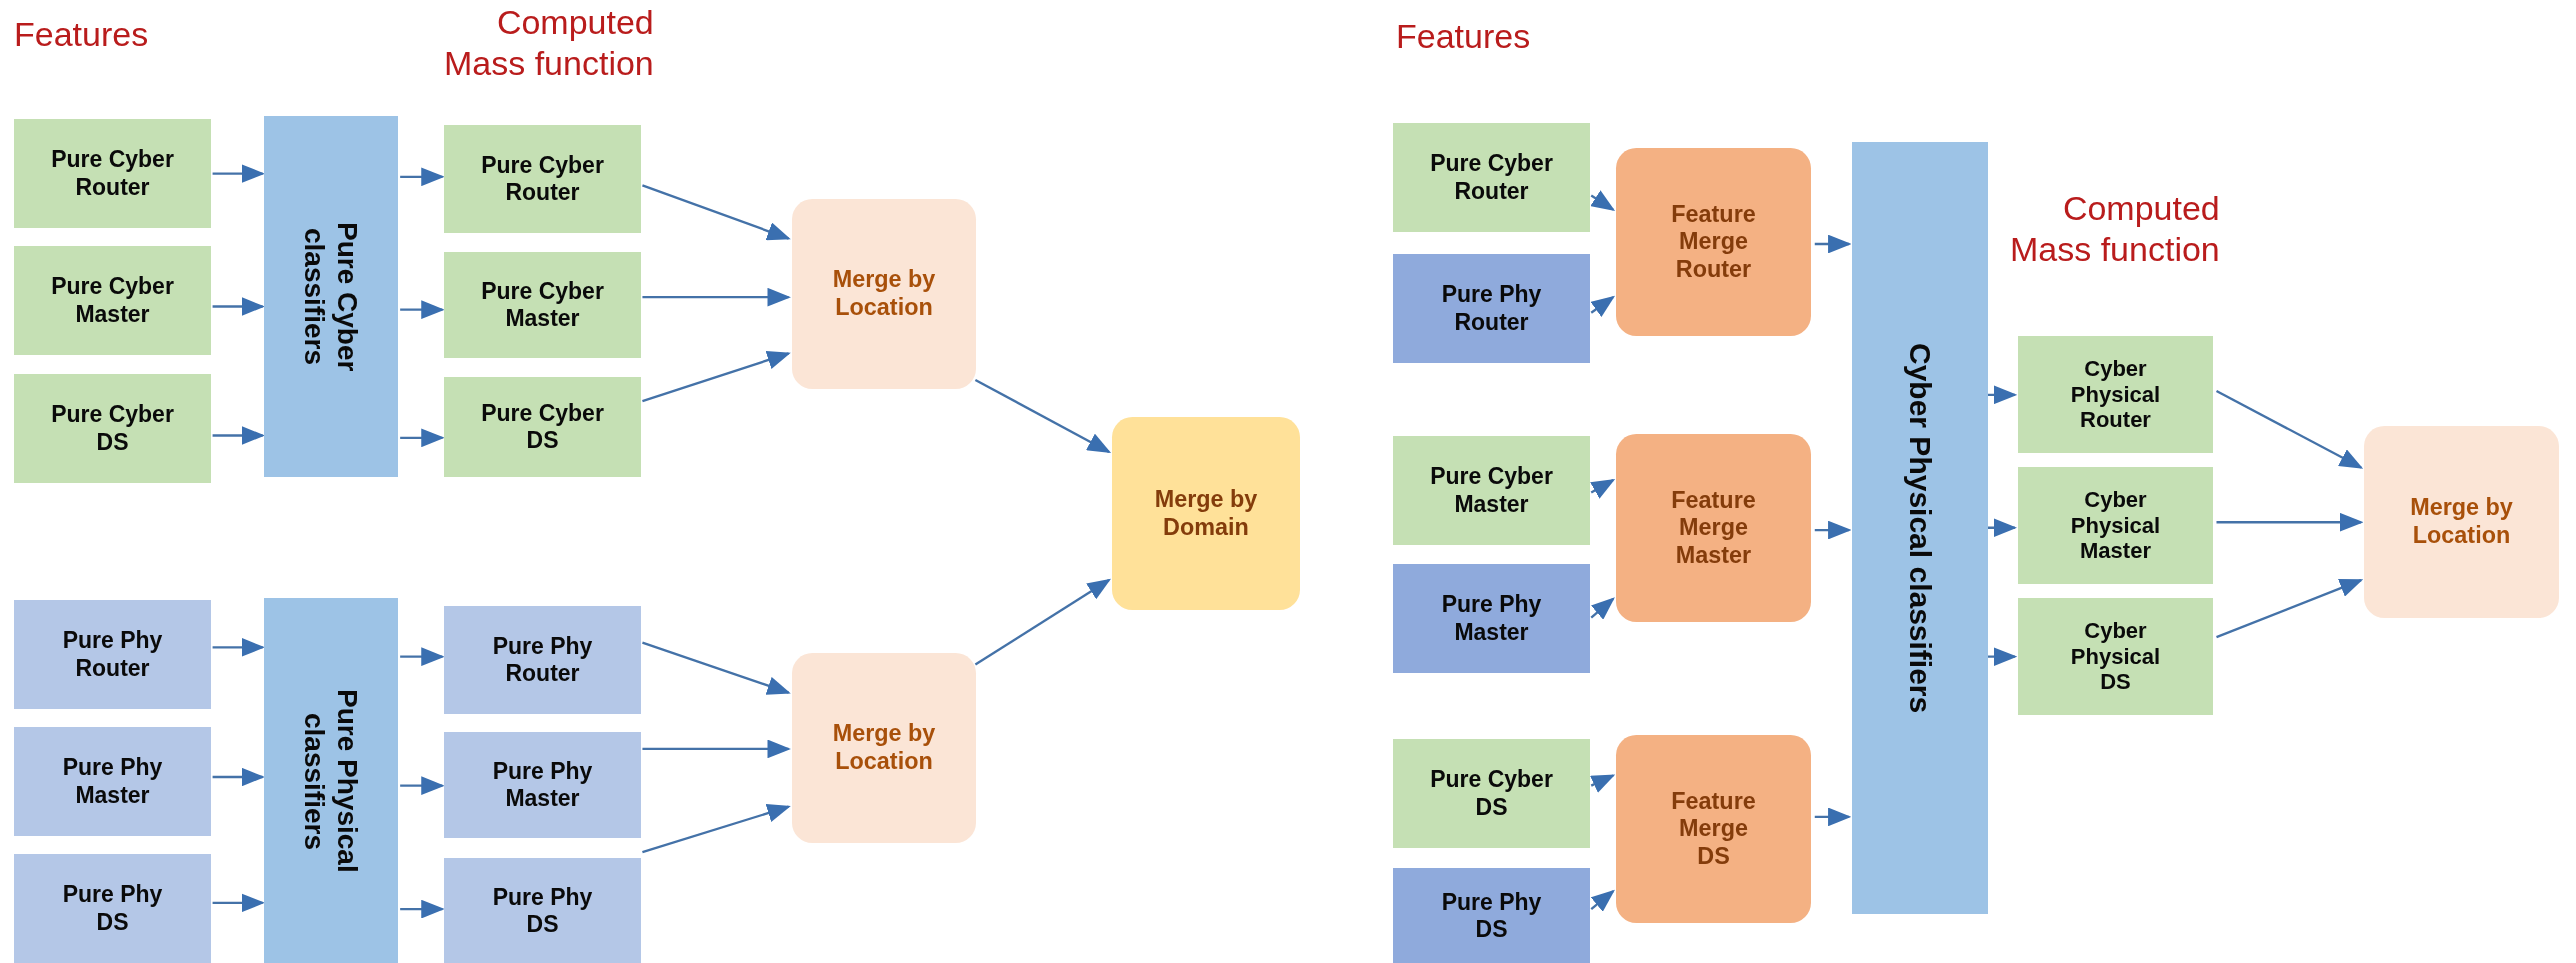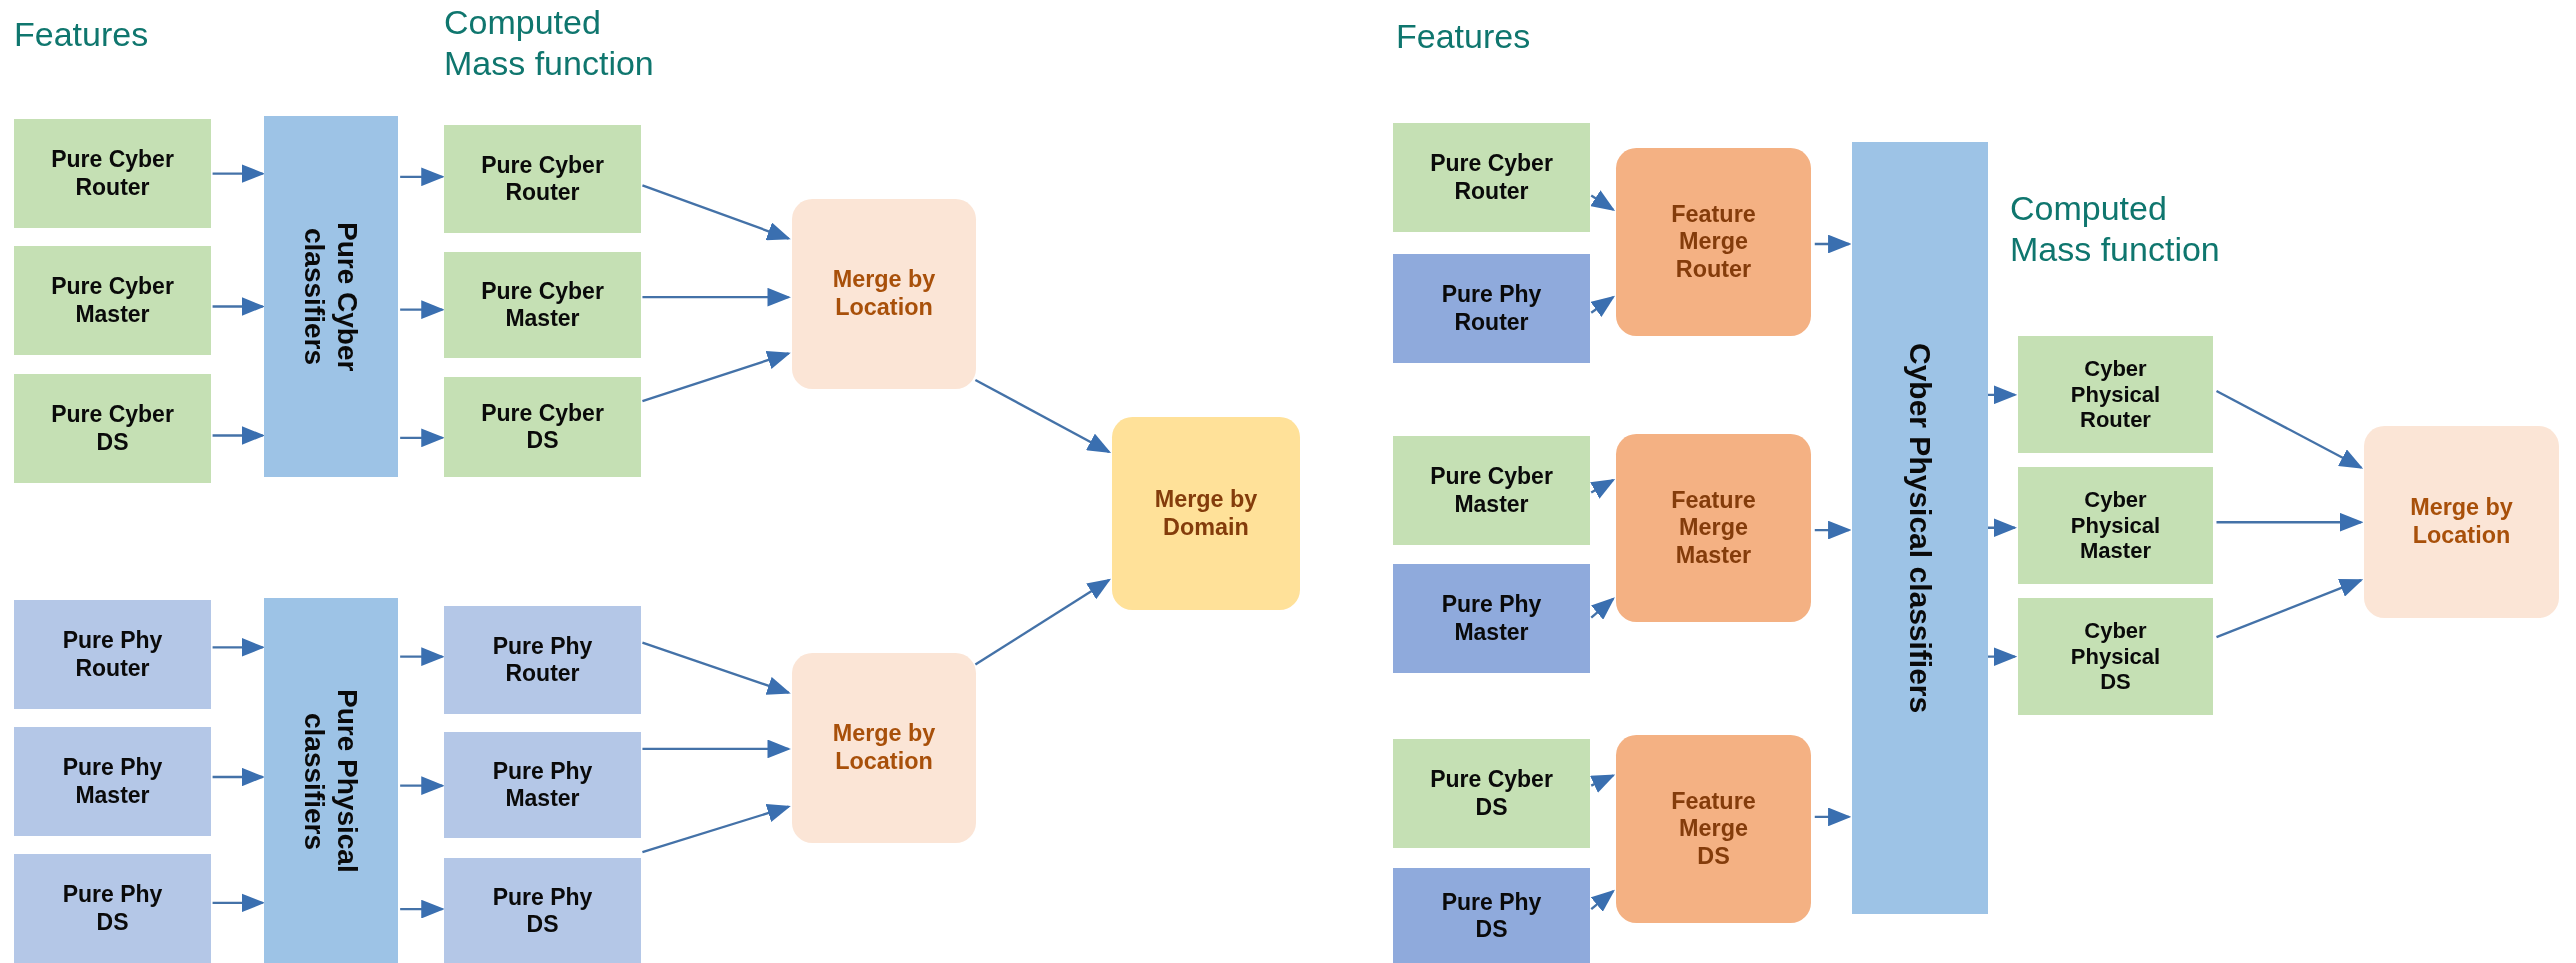--- a/index.html
+++ b/index.html
@@ -64,25 +64,26 @@
   }
   .yellow {
     background: #ffe199;
     color: #843c0b;
     font-weight: bold;
     border-radius: 20.3px;
   }
   .title {
     position: absolute;
     font-family: "Liberation Sans", sans-serif;
-    color: #0f766e;
+    color: #b91c1c;
     font-weight: normal;
     white-space: pre-line;
     line-height: 1.22;
     z-index: 2;
+    text-align: right;
   }
   #edges {
     position: absolute;
     left: 0;
     top: 0;
     width: 2576px;
     height: 964px;
     z-index: 1;
     pointer-events: none;
   }

